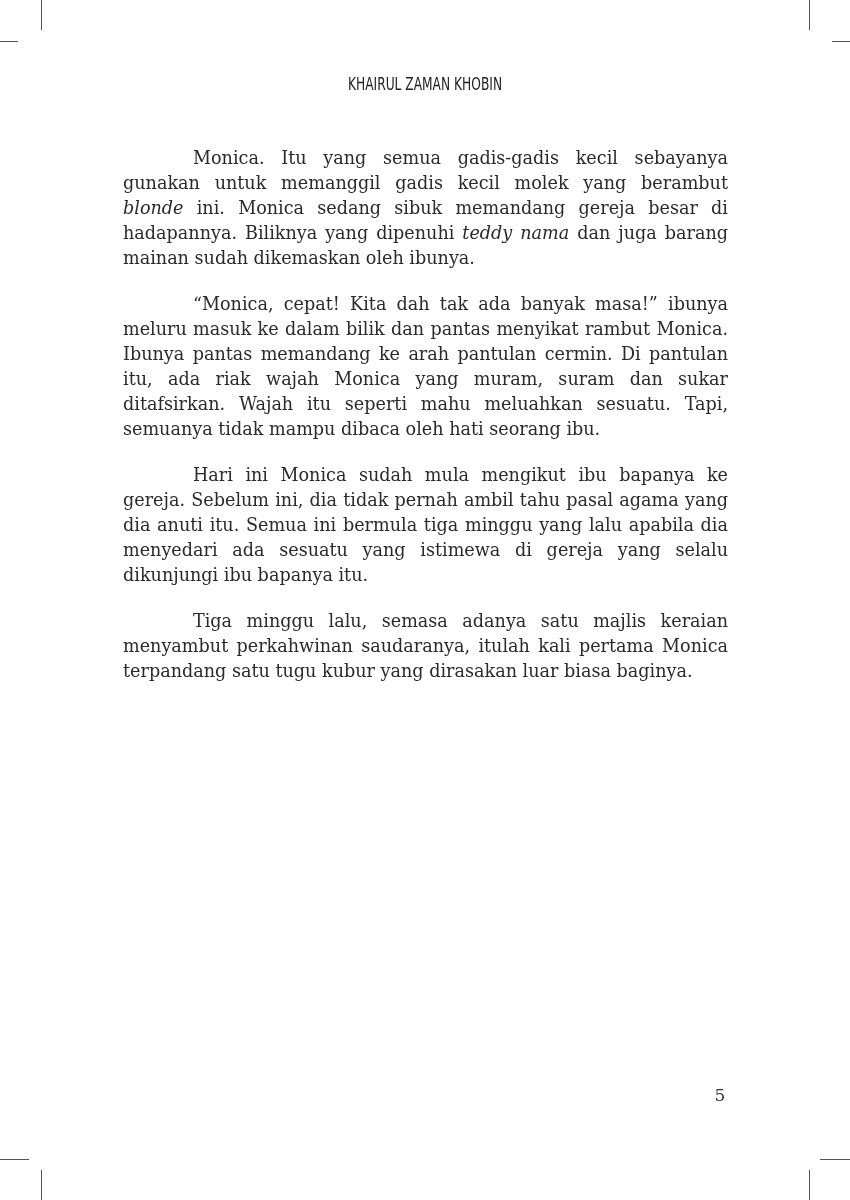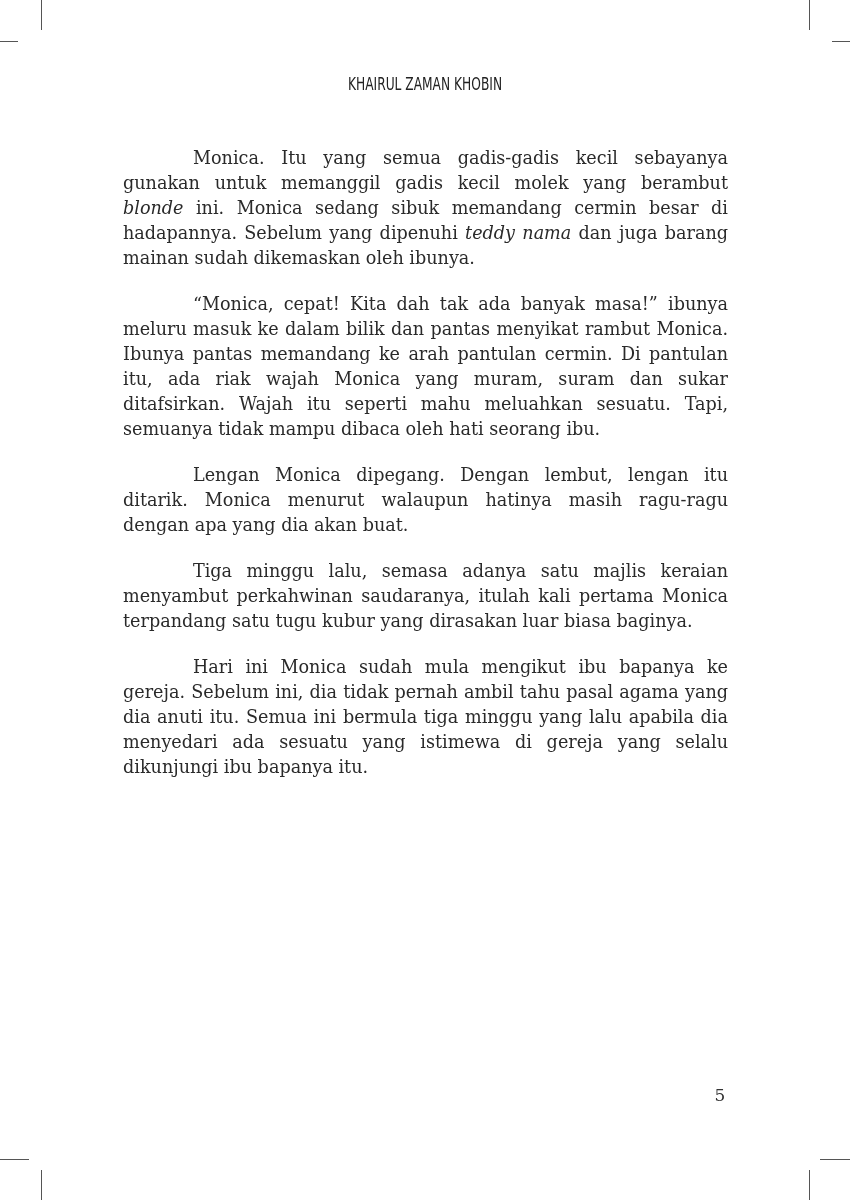--- a/index.html
+++ b/index.html
@@ -30,20 +30,19 @@
 <div class="crop" style="left:809px;top:0;width:1px;height:30px;"></div>
 <div class="crop" style="left:832px;top:41px;width:18px;height:1px;"></div>
 <div class="crop" style="left:0;top:1159px;width:29px;height:1px;"></div>
 <div class="crop" style="left:41px;top:1170px;width:1px;height:30px;"></div>
 <div class="crop" style="left:820px;top:1159px;width:30px;height:1px;"></div>
 <div class="crop" style="left:809px;top:1170px;width:1px;height:30px;"></div>
 
 <div class="header">KHAIRUL ZAMAN KHOBIN</div>
 
 <div class="body-text">
-  <p><span>Monica. Itu yang semua gadis-gadis kecil sebayanya gunakan untuk memanggil gadis kecil molek yang berambut </span><em>blonde</em><span> ini. Monica sedang sibuk memandang cermin besar di hadapannya. Sebelum yang dipenuhi </span><em>teddy nama</em><span> dan juga barang mainan sudah dikemaskan oleh ibunya.</span></p>
+  <p><span>Monica. Itu yang semua gadis-gadis kecil sebayanya gunakan untuk memanggil gadis kecil molek yang berambut </span><em>blonde</em><span> ini. Monica sedang sibuk memandang gereja besar di hadapannya. Biliknya yang dipenuhi </span><em>teddy nama</em><span> dan juga barang mainan sudah dikemaskan oleh ibunya.</span></p>
   <p>“Monica, cepat! Kita dah tak ada banyak masa!” ibunya meluru masuk ke dalam bilik dan pantas menyikat rambut Monica. Ibunya pantas memandang ke arah pantulan cermin. Di pantulan itu, ada riak wajah Monica yang muram, suram dan sukar ditafsirkan. Wajah itu seperti mahu meluahkan sesuatu. Tapi, semuanya tidak mampu dibaca oleh hati seorang ibu.</p>
-  <p>Lengan Monica dipegang. Dengan lembut, lengan itu ditarik. Monica menurut walaupun hatinya masih ragu-ragu dengan apa yang dia akan buat.</p>
+  <p>Hari ini Monica sudah mula mengikut ibu bapanya ke gereja. Sebelum ini, dia tidak pernah ambil tahu pasal agama yang dia anuti itu. Semua ini bermula tiga minggu yang lalu apabila dia menyedari ada sesuatu yang istimewa di gereja yang selalu dikunjungi ibu bapanya itu.</p>
   <p>Tiga minggu lalu, semasa adanya satu majlis keraian menyambut perkahwinan saudaranya, itulah kali pertama Monica terpandang satu tugu kubur yang dirasakan luar biasa baginya.</p>
-  <p>Hari ini Monica sudah mula mengikut ibu bapanya ke gereja. Sebelum ini, dia tidak pernah ambil tahu pasal agama yang dia anuti itu. Semua ini bermula tiga minggu yang lalu apabila dia menyedari ada sesuatu yang istimewa di gereja yang selalu dikunjungi ibu bapanya itu.</p>
 </div>
 
 <div class="page-number">5</div>
 
 </body></html>

